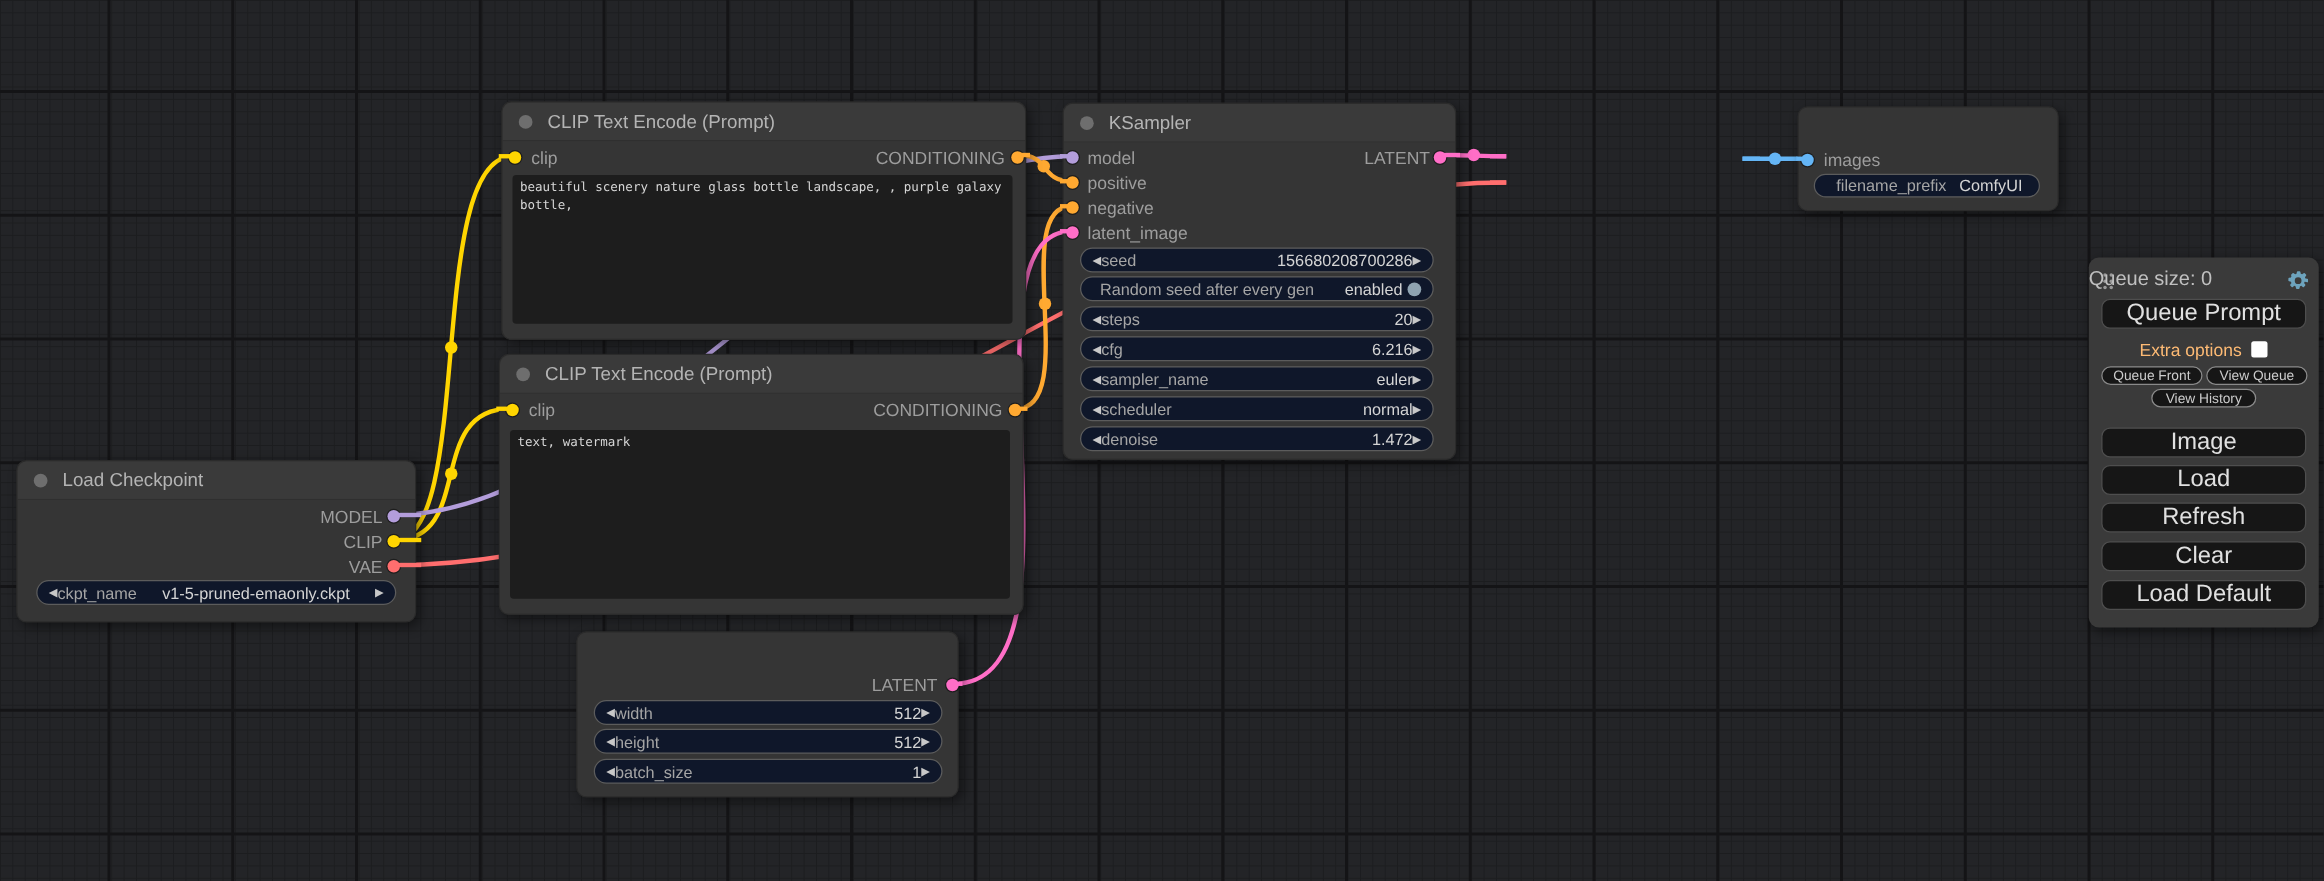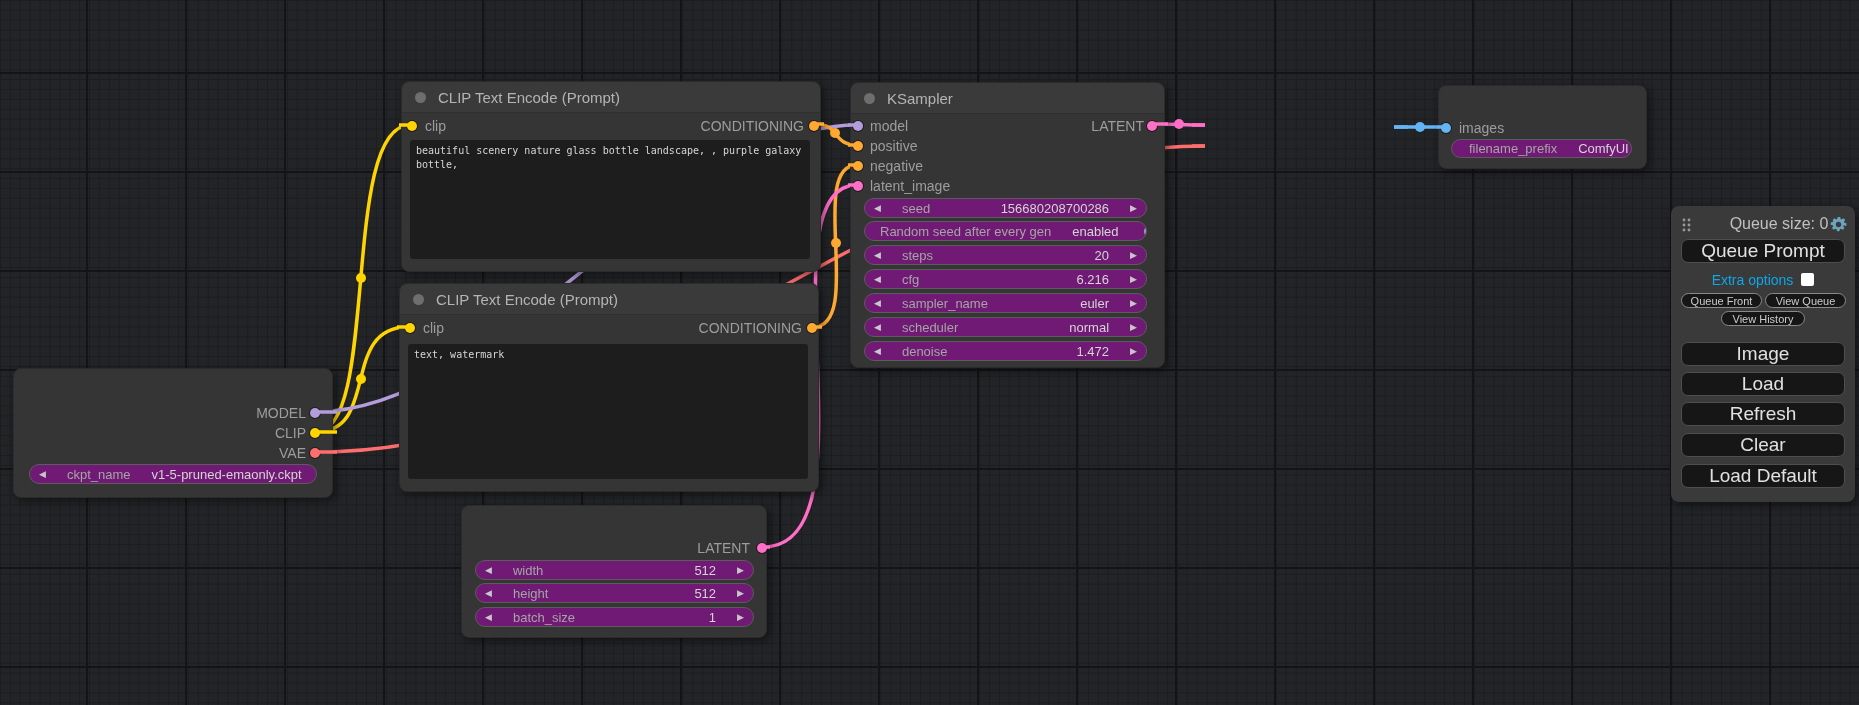--- a/index.html
+++ b/index.html
@@ -33,50 +33,50 @@
   .row{position:absolute;height:20px;}
   .port{position:absolute;top:50%;transform:translateY(-50%);width:10px;height:10px;border-radius:50%;box-shadow:0 0 0 1px rgba(0,0,0,.45);}
   .iolabel{position:absolute;top:50%;transform:translateY(-50%);font-size:14px;color:#9d9d9d;white-space:nowrap;}
   .textarea{
     position:absolute;background:#1d1d1d;border-radius:3px;color:#d6d6d6;
     font-family:"DejaVu Sans Mono",monospace;font-size:10px;line-height:14px;
     padding:4px 6px;white-space:pre-wrap;word-break:break-word;box-sizing:border-box;
   }
   .pill{
     position:absolute;height:20px;display:flex;align-items:center;box-sizing:border-box;
-    background:#701a75;border:1px solid #5c5c5c;border-radius:10px;
-    font-size:13px;padding:0 9px;gap:21px;white-space:nowrap;overflow:hidden;
+    background:#0f172a;border:1px solid #5c5c5c;border-radius:10px;
+    font-size:13px;padding:0 9px;gap:0;white-space:nowrap;overflow:hidden;
   }
   .wlabel{color:#a5a5a5;}
   .wvalue{color:#d4d4d4;margin-left:auto;}
   .wvalue.centered{flex:1;text-align:center;margin-left:0;}
   .arrow{color:#c8c8c8;font-size:9px;line-height:1;flex:0 0 auto;}
   .toggle-circle{width:11px;height:11px;border-radius:50%;flex:0 0 auto;margin-left:4px;}
 
   .queue-panel{
     position:absolute;left:1671px;top:206px;width:184px;height:296px;z-index:4;
     background:#3a3a3a;border-radius:8px;box-shadow:3px 3px 10px rgba(0,0,0,.5);box-sizing:border-box;
   }
   .qp-header{position:absolute;left:0;right:0;top:8px;height:20px;}
-  .qp-size{position:absolute;left:0;right:0;text-align:center;color:#c0c0c0;font-size:16px;line-height:20px;padding-left:32px;}
+  .qp-size{position:absolute;left:0;right:0;color:#c0c0c0;font-size:16px;line-height:20px;}
   .qp-handle{position:absolute;left:10px;top:3px;cursor:move;}
   .qp-gear{position:absolute;right:8px;top:2px;cursor:pointer;}
   .qbtn{
     position:absolute;left:10px;right:10px;height:24px;box-sizing:border-box;
     background:#161616;border:1px solid #4e4e4e;border-radius:7px;color:#e0e0e0;
     font-size:19px;display:flex;align-items:center;justify-content:center;cursor:pointer;
     font-family:"Liberation Sans",sans-serif;
   }
   .qsmall{
     position:absolute;height:15px;box-sizing:border-box;background:#161616;
     border:1px solid #8a8a8a;border-radius:9px;color:#cccccc;font-size:11px;
     display:flex;align-items:center;justify-content:center;cursor:pointer;
   }
   .extra-row{position:absolute;left:0;right:0;top:65px;height:17px;display:flex;align-items:center;justify-content:center;gap:8px;}
-  .extra-label{color:#0ea5e9;font-size:14px;}
+  .extra-label{color:#fdba74;font-size:14px;}
   .checkbox{width:13px;height:13px;background:#ffffff;border-radius:2px;}
 </style>
 </head>
 <body>
 
 <div id="canvas">
 
   <svg class="wires" width="1859" height="705">
     <path d="M316,432 C380,432 340,125 410,125" stroke="#FFD500"></path>
     <path d="M316,432 C380,432 340,327 408,327" stroke="#FFD500"></path>
@@ -89,20 +89,24 @@
     <path d="M1394,127 C1415,127 1424,127 1445,127" stroke="#64B5F6"></path>
     <circle cx="361" cy="278" r="5" fill="#FFD500"></circle>
     <circle cx="361" cy="379" r="5" fill="#FFD500"></circle>
     <circle cx="835" cy="133" r="5" fill="#FFA931"></circle>
     <circle cx="836" cy="243" r="5" fill="#FFA931"></circle>
     <circle cx="1179" cy="124" r="5" fill="#FF6EC7"></circle>
     <circle cx="1420" cy="127" r="5" fill="#64B5F6"></circle>
   </svg>
 
   <div class="node" style="left:13px;top:368px;width:320px;height:130px">
+    <div class="ntitle">
+      <span class="tdot"></span>
+      <span>Load Checkpoint</span>
+    </div>
     <div class="row" style="left:0;right:0;top:34px">
       <span class="iolabel" style="right:26px">MODEL</span>
       <span class="port" style="right: 12px; background: rgb(179, 157, 219);"></span>
     </div>
     <div class="row" style="left:0;right:0;top:54px">
       <span class="iolabel" style="right:26px">CLIP</span>
       <span class="port" style="right: 12px; background: rgb(255, 213, 0);"></span>
     </div>
     <div class="row" style="left:0;right:0;top:74px">
       <span class="iolabel" style="right:26px">VAE</span>

